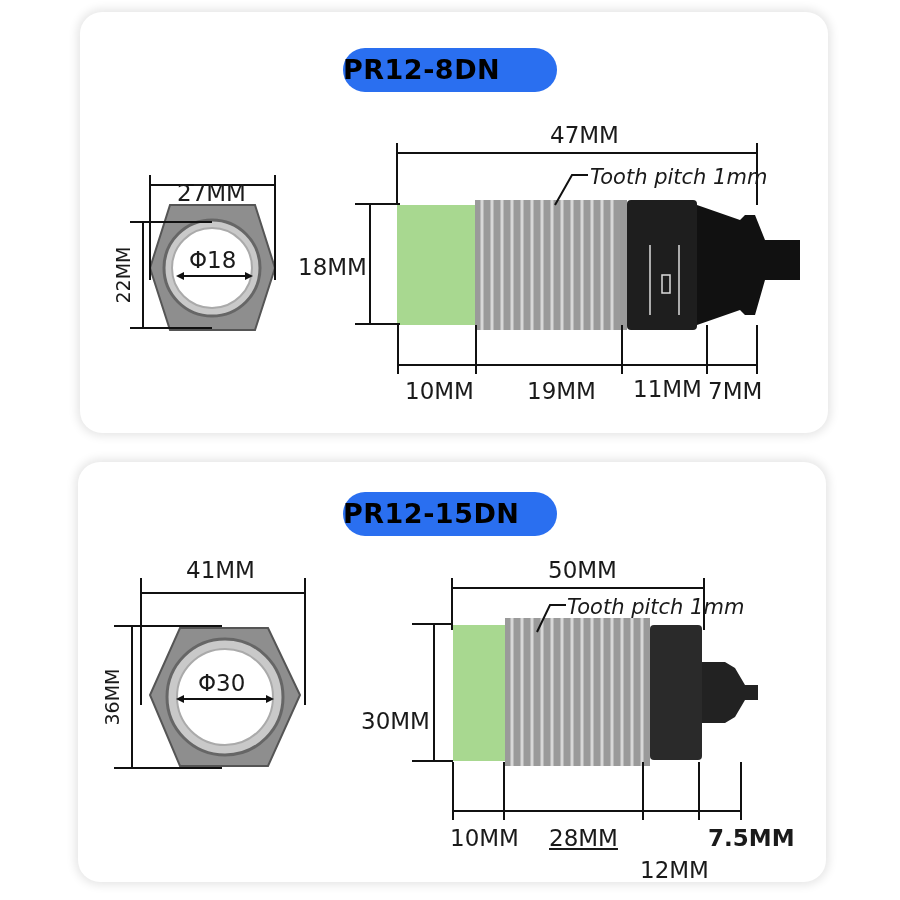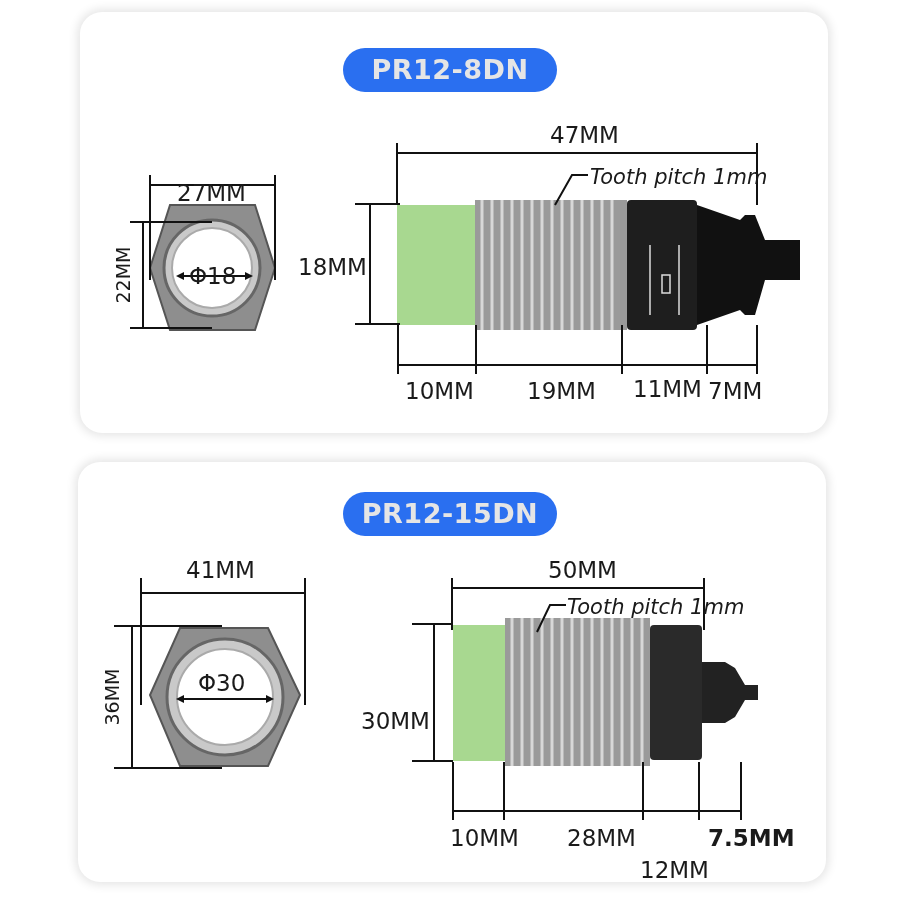--- a/index.html
+++ b/index.html
@@ -1,18 +1,18 @@
 <!DOCTYPE html>
 <html><head>
 <meta charset="utf-8">
 <style>
   html,body{margin:0;padding:0;}
   body{width:900px;height:900px;background:#ffffff;position:relative;overflow:hidden;font-family:"DejaVu Sans","Liberation Sans",sans-serif;color:#1a1a1a;}
   .card{position:absolute;background:#fff;border-radius:22px;box-shadow:0 0 10px 3px rgba(0,0,0,0.10);}
-  .pill{position:absolute;background:#2a6ff0;color:#e5e5e5;font-weight:bold;font-size:27px;border-radius:26px;text-align:center;line-height:44px;height:44px;letter-spacing:0.5px;}
+  .pill{position:absolute;background:#2a6ff0;color:#000000;font-weight:bold;font-size:27px;border-radius:26px;text-align:left;line-height:44px;height:44px;letter-spacing:0.5px;}
   .lbl{position:absolute;font-size:23px;color:#1a1a1a;white-space:nowrap;}
   .small{font-size:21px;font-style:italic;}
   .vlbl{position:absolute;font-size:19px;transform:rotate(-90deg);transform-origin:center center;white-space:nowrap;}
   svg{position:absolute;left:0;top:0;overflow:visible;}
 </style>
 </head>
 <body>
 
 <div class="card" style="left:80px;top:12px;width:748px;height:421px;"></div>
 <div class="pill" style="left:343px;top:48px;width:214px;">PR12-8DN</div>
@@ -76,21 +76,21 @@
   <line x1="398" y1="365" x2="757" y2="365" stroke="#111" stroke-width="2"></line>
   <line x1="398" y1="325" x2="398" y2="374" stroke="#111" stroke-width="2"></line>
   <line x1="476" y1="325" x2="476" y2="374" stroke="#111" stroke-width="2"></line>
   <line x1="622" y1="325" x2="622" y2="374" stroke="#111" stroke-width="2"></line>
   <line x1="707" y1="325" x2="707" y2="374" stroke="#111" stroke-width="2"></line>
   <line x1="757" y1="325" x2="757" y2="374" stroke="#111" stroke-width="2"></line>
 </svg>
 
 <div class="lbl" style="left:177px;top:180px;">27MM</div>
 <div class="vlbl" style="left:95px;top:264px;">22MM</div>
-<div class="lbl" style="left:189px;top:247px;margin-top:16px;">Φ18</div>
+<div class="lbl" style="left:189px;top:247px;">Φ18</div>
 <div class="lbl" style="left:550px;top:122px;">47MM</div>
 <div class="lbl small" style="left:590px;top:165px;">Tooth pitch 1mm</div>
 <div class="lbl" style="left:298px;top:254px;text-align:right;">18MM</div>
 <div class="lbl" style="left:405px;top:378px;">10MM</div>
 <div class="lbl" style="left:527px;top:378px;">19MM</div>
 <div class="lbl" style="left:633px;top:376px;">11MM</div>
 <div class="lbl" style="left:708px;top:378px;">7MM</div>
 
 <div class="card" style="left:78px;top:462px;width:748px;height:420px;"></div>
 <div class="pill" style="left:343px;top:492px;width:214px;">PR12-15DN</div>
@@ -148,15 +148,15 @@
   <line x1="741" y1="762" x2="741" y2="820" stroke="#111" stroke-width="2"></line>
 </svg>
 
 <div class="lbl" style="left:186px;top:557px;">41MM</div>
 <div class="vlbl" style="left:84px;top:686px;">36MM</div>
 <div class="lbl" style="left:198px;top:670px;">Φ30</div>
 <div class="lbl" style="left:548px;top:557px;">50MM</div>
 <div class="lbl small" style="left:567px;top:595px;">Tooth pitch 1mm</div>
 <div class="lbl" style="left:361px;top:708px;">30MM</div>
 <div class="lbl" style="left:450px;top:825px;">10MM</div>
-<div class="lbl" style="left:567px;top:825px;">28MM</div>
+<div class="lbl" style="left:549px;top:825px;text-decoration:underline;">28MM</div>
 <div class="lbl" style="left:640px;top:825px;margin-top:32px;">12MM</div>
 <div class="lbl" style="left:708px;top:825px;font-weight:bold;">7.5MM</div>
 
 </body></html>

